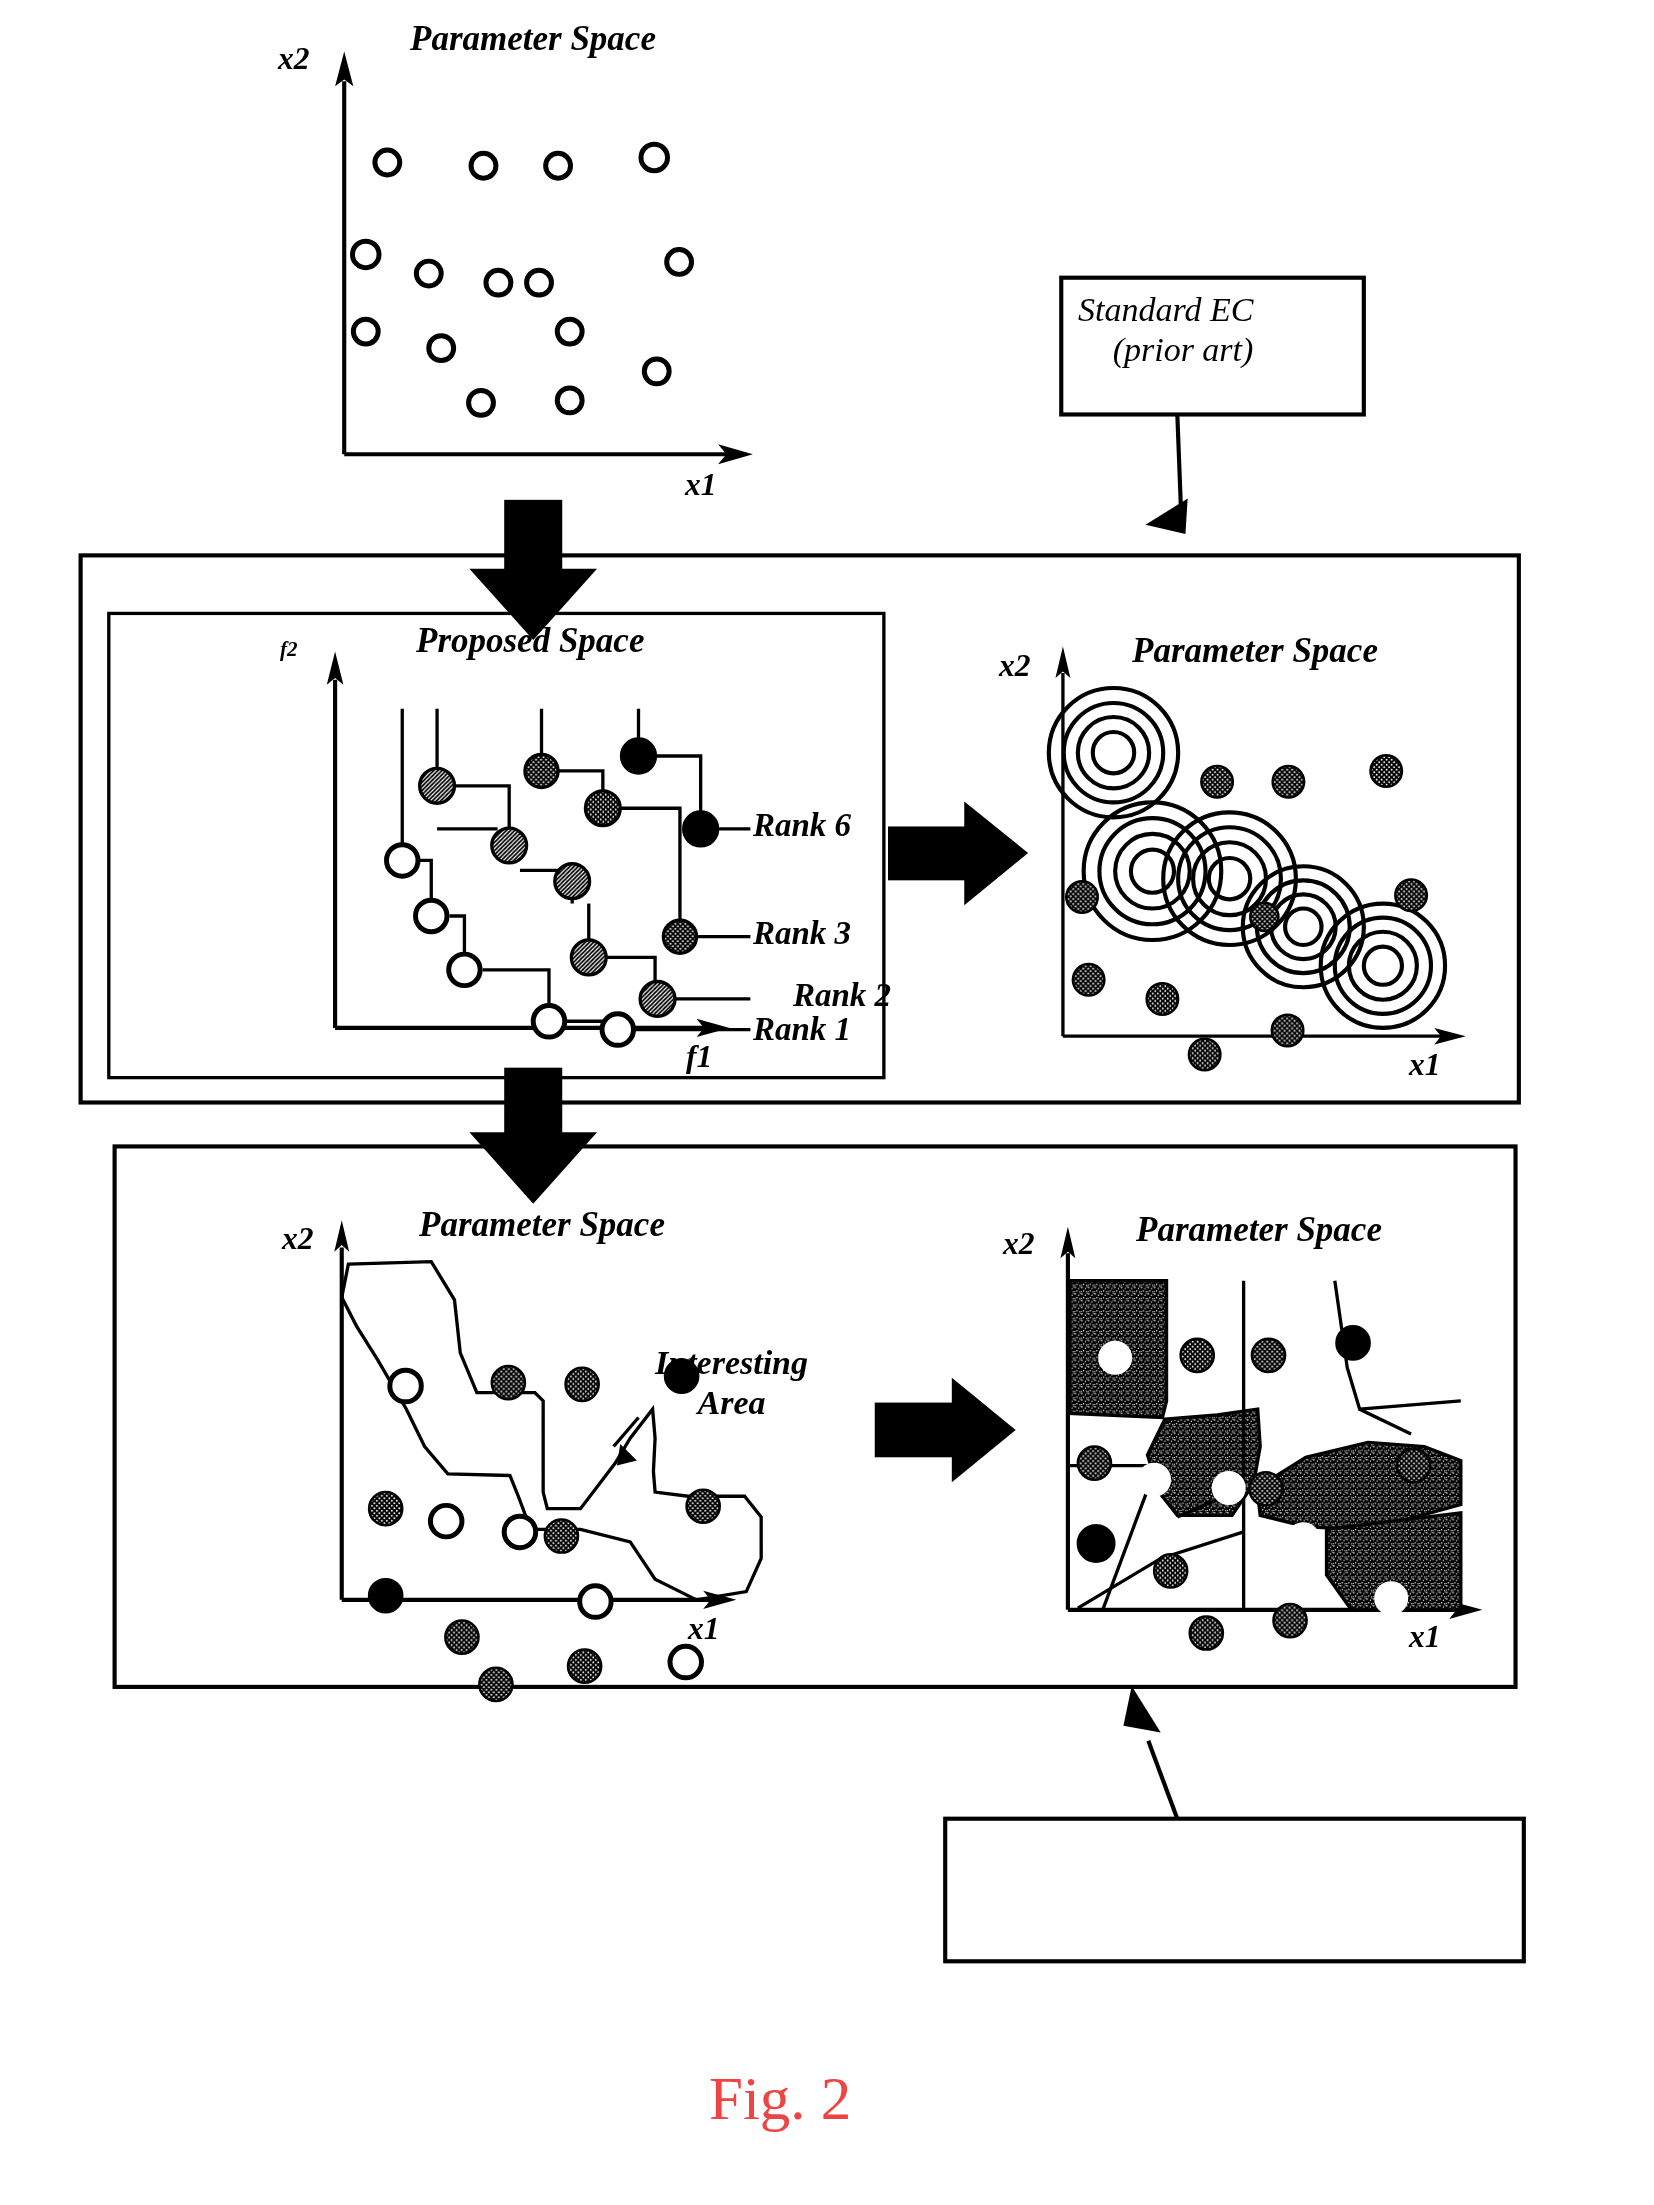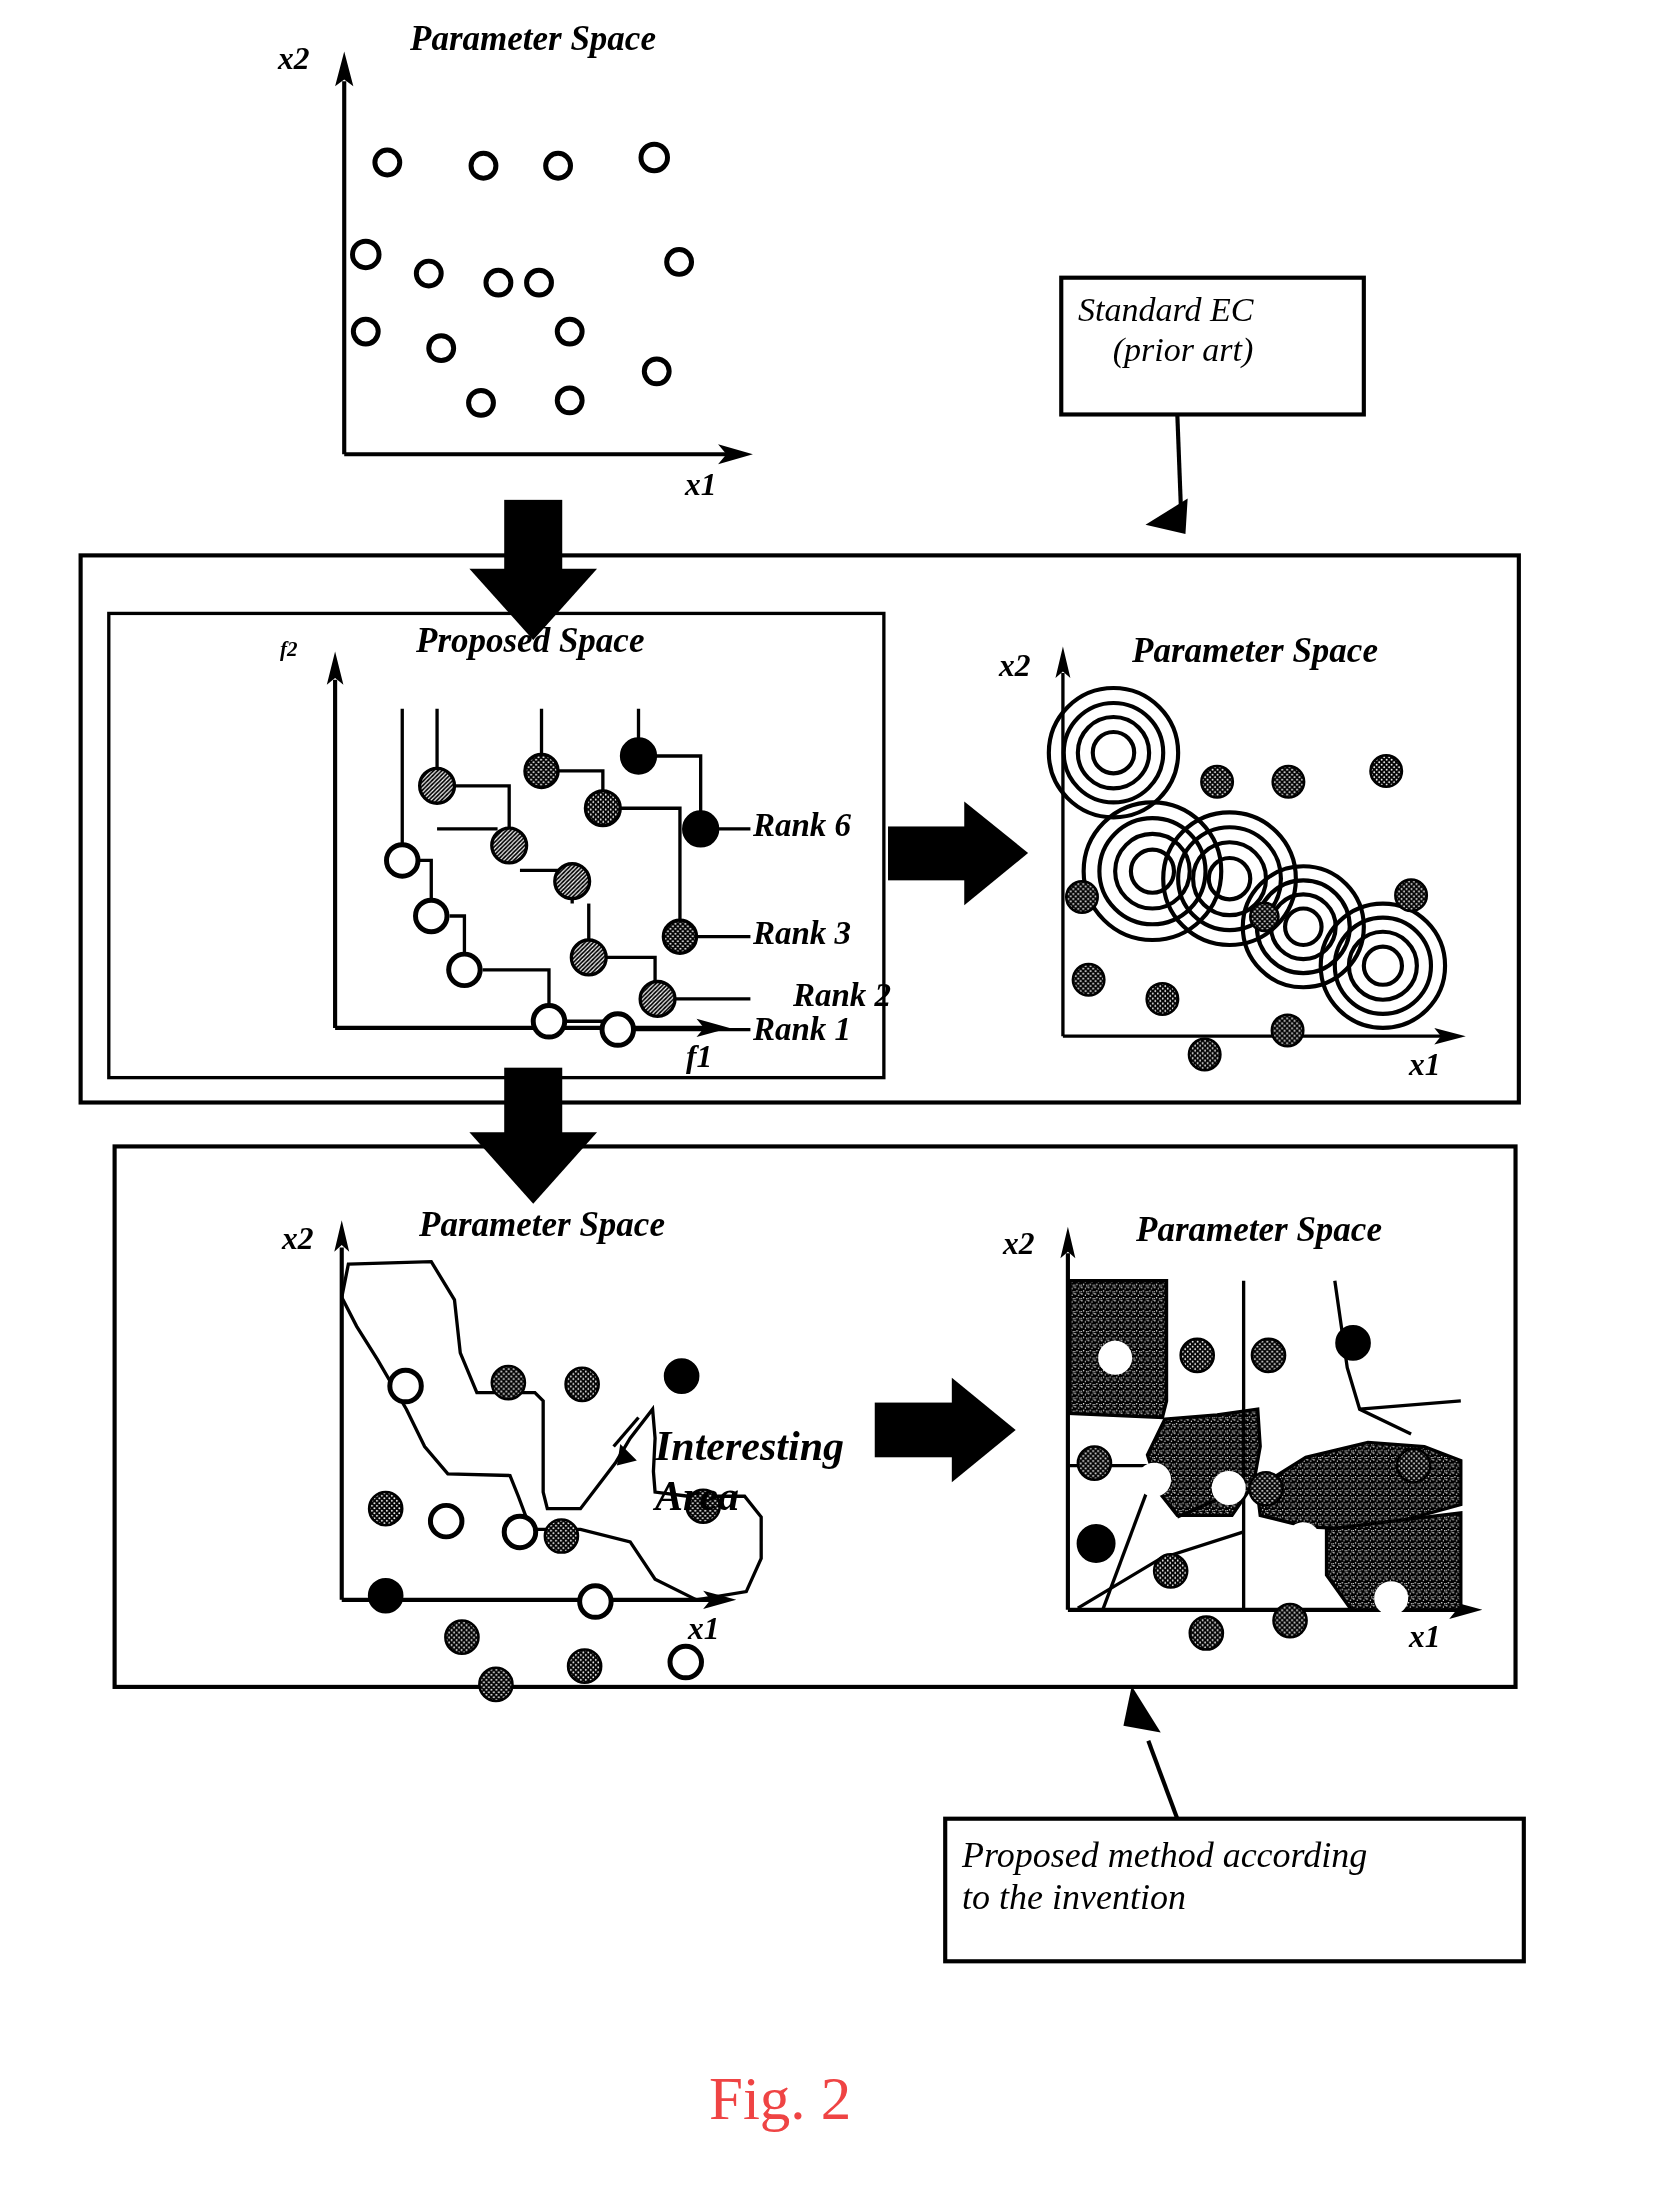--- a/index.html
+++ b/index.html
@@ -303,26 +303,24 @@
 <div class="lbl" style="left:753px;top:976px;font-size:33px;margin-left:40px;">Rank 2</div>
 <div class="lbl" style="left:753px;top:1010px;font-size:33px;">Rank 1</div>
 
 <div class="lbl" style="left:999px;top:647px;font-size:31.5px;">x2</div>
 <div class="lbl" style="left:1132px;top:630px;font-size:35px;">Parameter Space</div>
 <div class="lbl" style="left:1409px;top:1046px;font-size:31.5px;">x1</div>
 
 <div class="lbl" style="left:282px;top:1220px;font-size:31.5px;">x2</div>
 <div class="lbl" style="left:419px;top:1204px;font-size:35px;">Parameter Space</div>
 <div class="lbl" style="left:688px;top:1610px;font-size:31.5px;">x1</div>
-<div class="lbl" style="left:655px;top:1422px;font-size:42px;text-align:left;">Interesting
+<div class="lbl" style="left:655px;top:1343px;font-size:34px;text-align:center;">Interesting
 Area</div>
 
 <div class="lbl" style="left:1003px;top:1225px;font-size:31.5px;">x2</div>
 <div class="lbl" style="left:1136px;top:1209px;font-size:35px;">Parameter Space</div>
 <div class="lbl" style="left:1409px;top:1618px;font-size:31.5px;">x1</div>
 
-<div class="lbl" style="left:962px;top:1834px;font-size:36px;font-weight:normal;">Proposed method according
-to the invention</div>
 
 <div class="caption" style="left:709px;top:2064px;font-size:61px;">Fig. 2</div>
 
 </div>
 
 
 </body></html>

